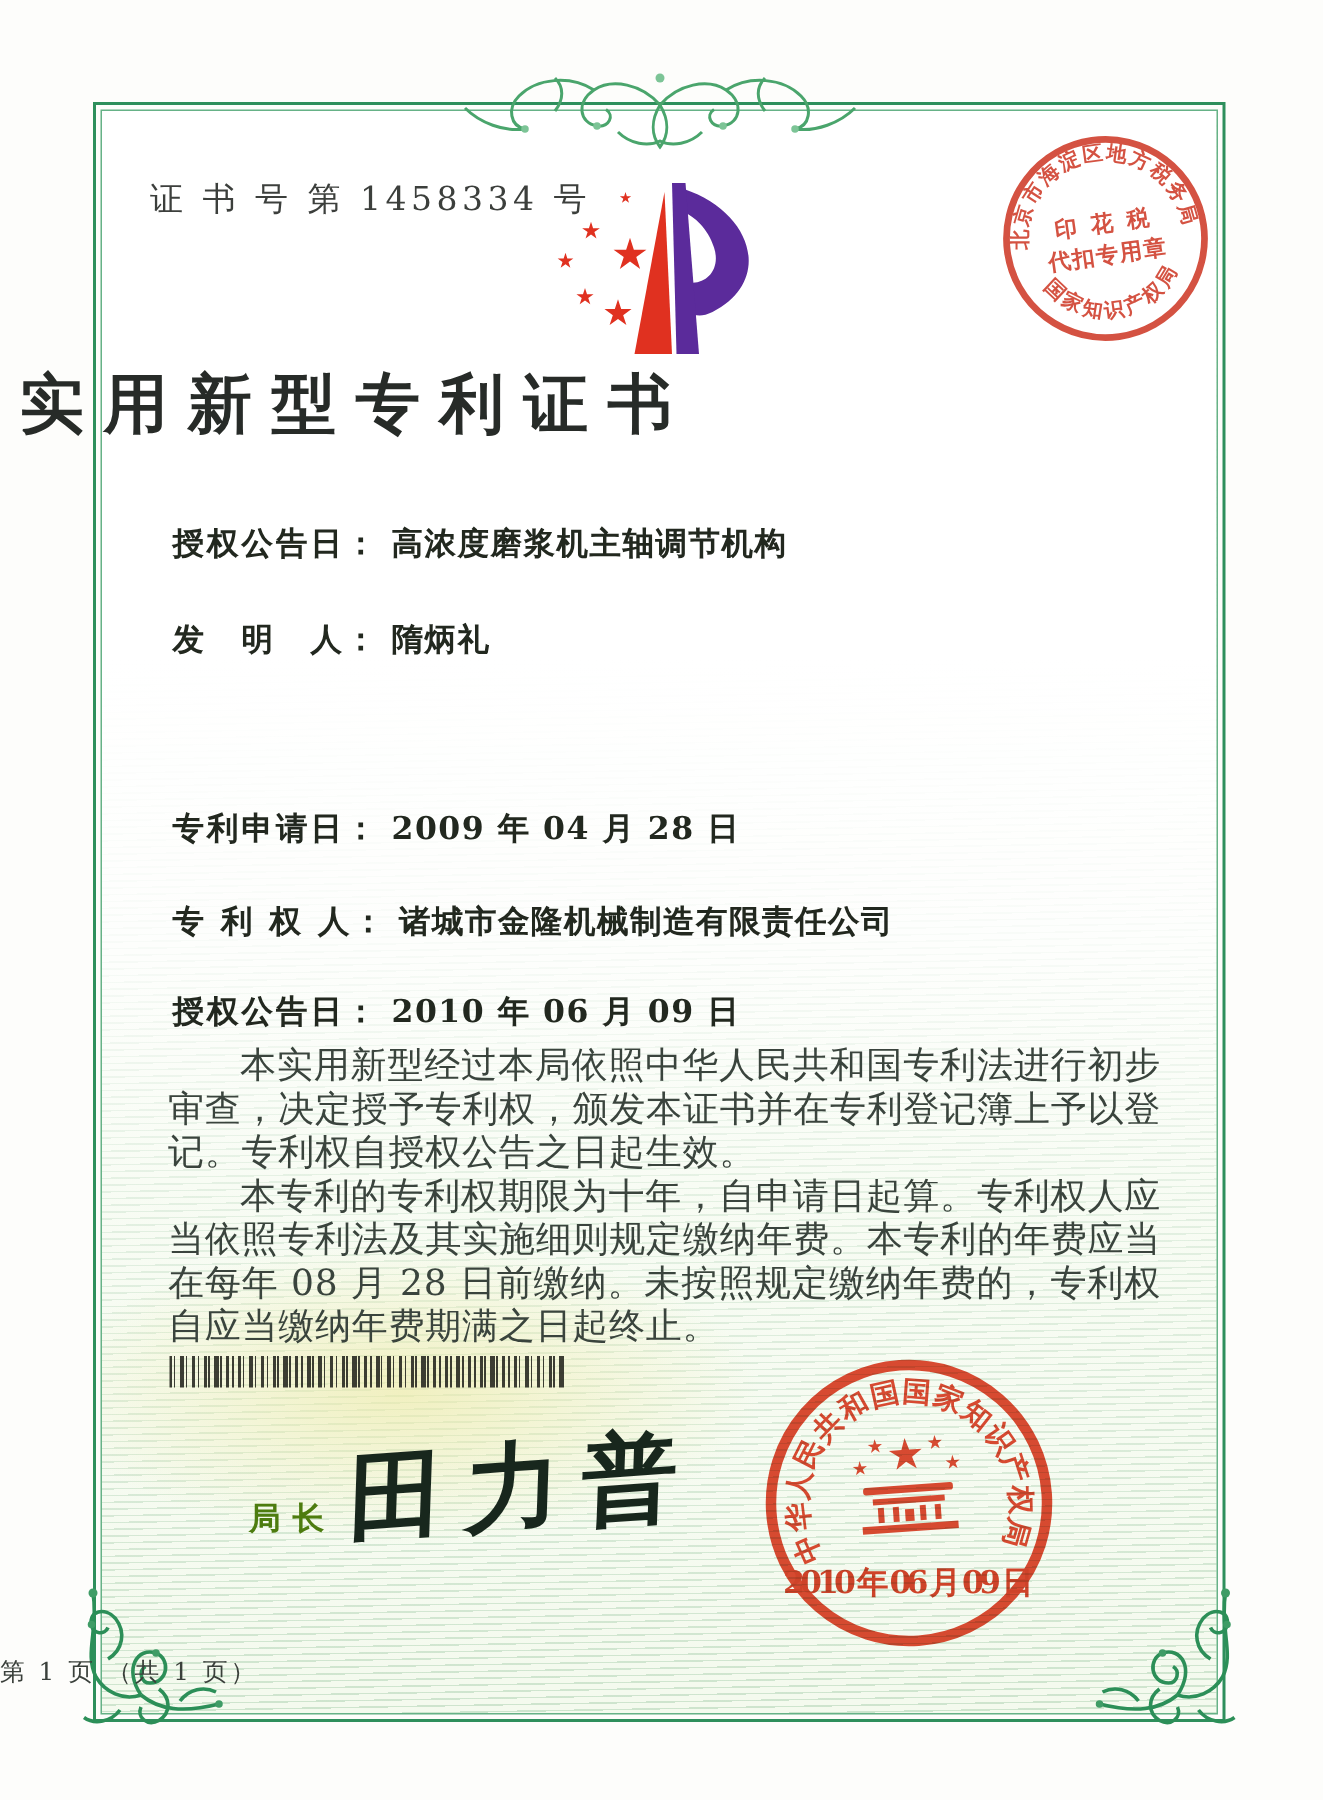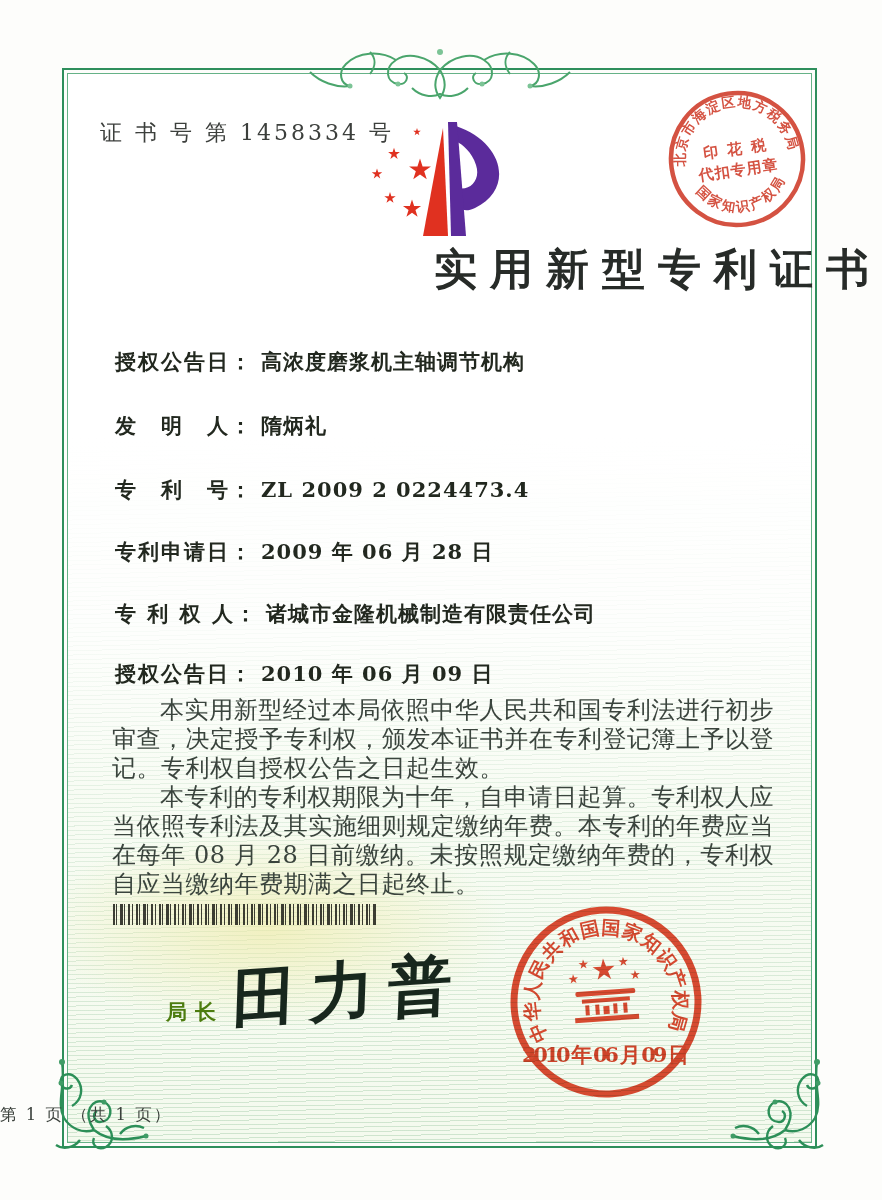--- a/index.html
+++ b/index.html
@@ -35,21 +35,21 @@
   
   .cert-number {
     position:absolute; left:100px; top:118px;
     font-size:22px; letter-spacing:3px; color:#3c3f3c; font-weight:500;
   }
   .logo { position:absolute; left:363px; top:116px; }
   .tax-stamp { position:absolute; left:660px; top:82px; opacity:0.88; transform:rotate(-8deg); }
 
   .cert-title {
     position:absolute; left:0; top:241px; width:100%;
-    text-align:right; font-size:43px; font-weight:bold;
+    text-align:left; font-size:43px; font-weight:bold;
     letter-spacing:13px; color:#272b28; text-indent:13px;
   }
 
   
   .field-row {
     position:absolute; left:115px; width:660px;
     font-size:21px; color:#22281f; white-space:nowrap;
   }
   .field-label { font-weight:bold; letter-spacing:2px; }
   .field-value { font-weight:bold; letter-spacing:1px; margin-left:8px; }
@@ -201,25 +201,22 @@
   </svg>
 
   <div class="cert-title">实用新型专利证书</div>
 
   <div class="field-row" style="top:348px">
     <span class="field-label">授权公告日：</span><span class="field-value">高浓度磨浆机主轴调节机构</span>
   </div>
   <div class="field-row" style="top:412px">
     <span class="field-label">发　明　人：</span><span class="field-value">隋炳礼</span>
   </div>
-  <div class="field-row" style="top:476px">
-    <span class="field-label">专　利　号：</span><span class="field-value">ZL 2009 2 0224473.4</span>
-  </div>
   <div class="field-row" style="top:538px">
-    <span class="field-label">专利申请日：</span><span class="field-value">2009 年 06 月 28 日</span>
+    <span class="field-label">专利申请日：</span><span class="field-value">2009 年 04 月 28 日</span>
   </div>
   <div class="field-row" style="top:600px">
     <span class="field-label">专 利 权 人：</span><span class="field-value">诸城市金隆机械制造有限责任公司</span>
   </div>
   <div class="field-row" style="top:660px">
     <span class="field-label">授权公告日：</span><span class="field-value">2010 年 06 月 09 日</span>
   </div>
 
   <div class="body-text">
     <p>本实用新型经过本局依照中华人民共和国专利法进行初步审查，决定授予专利权，颁发本证书并在专利登记簿上予以登记。专利权自授权公告之日起生效。</p>

